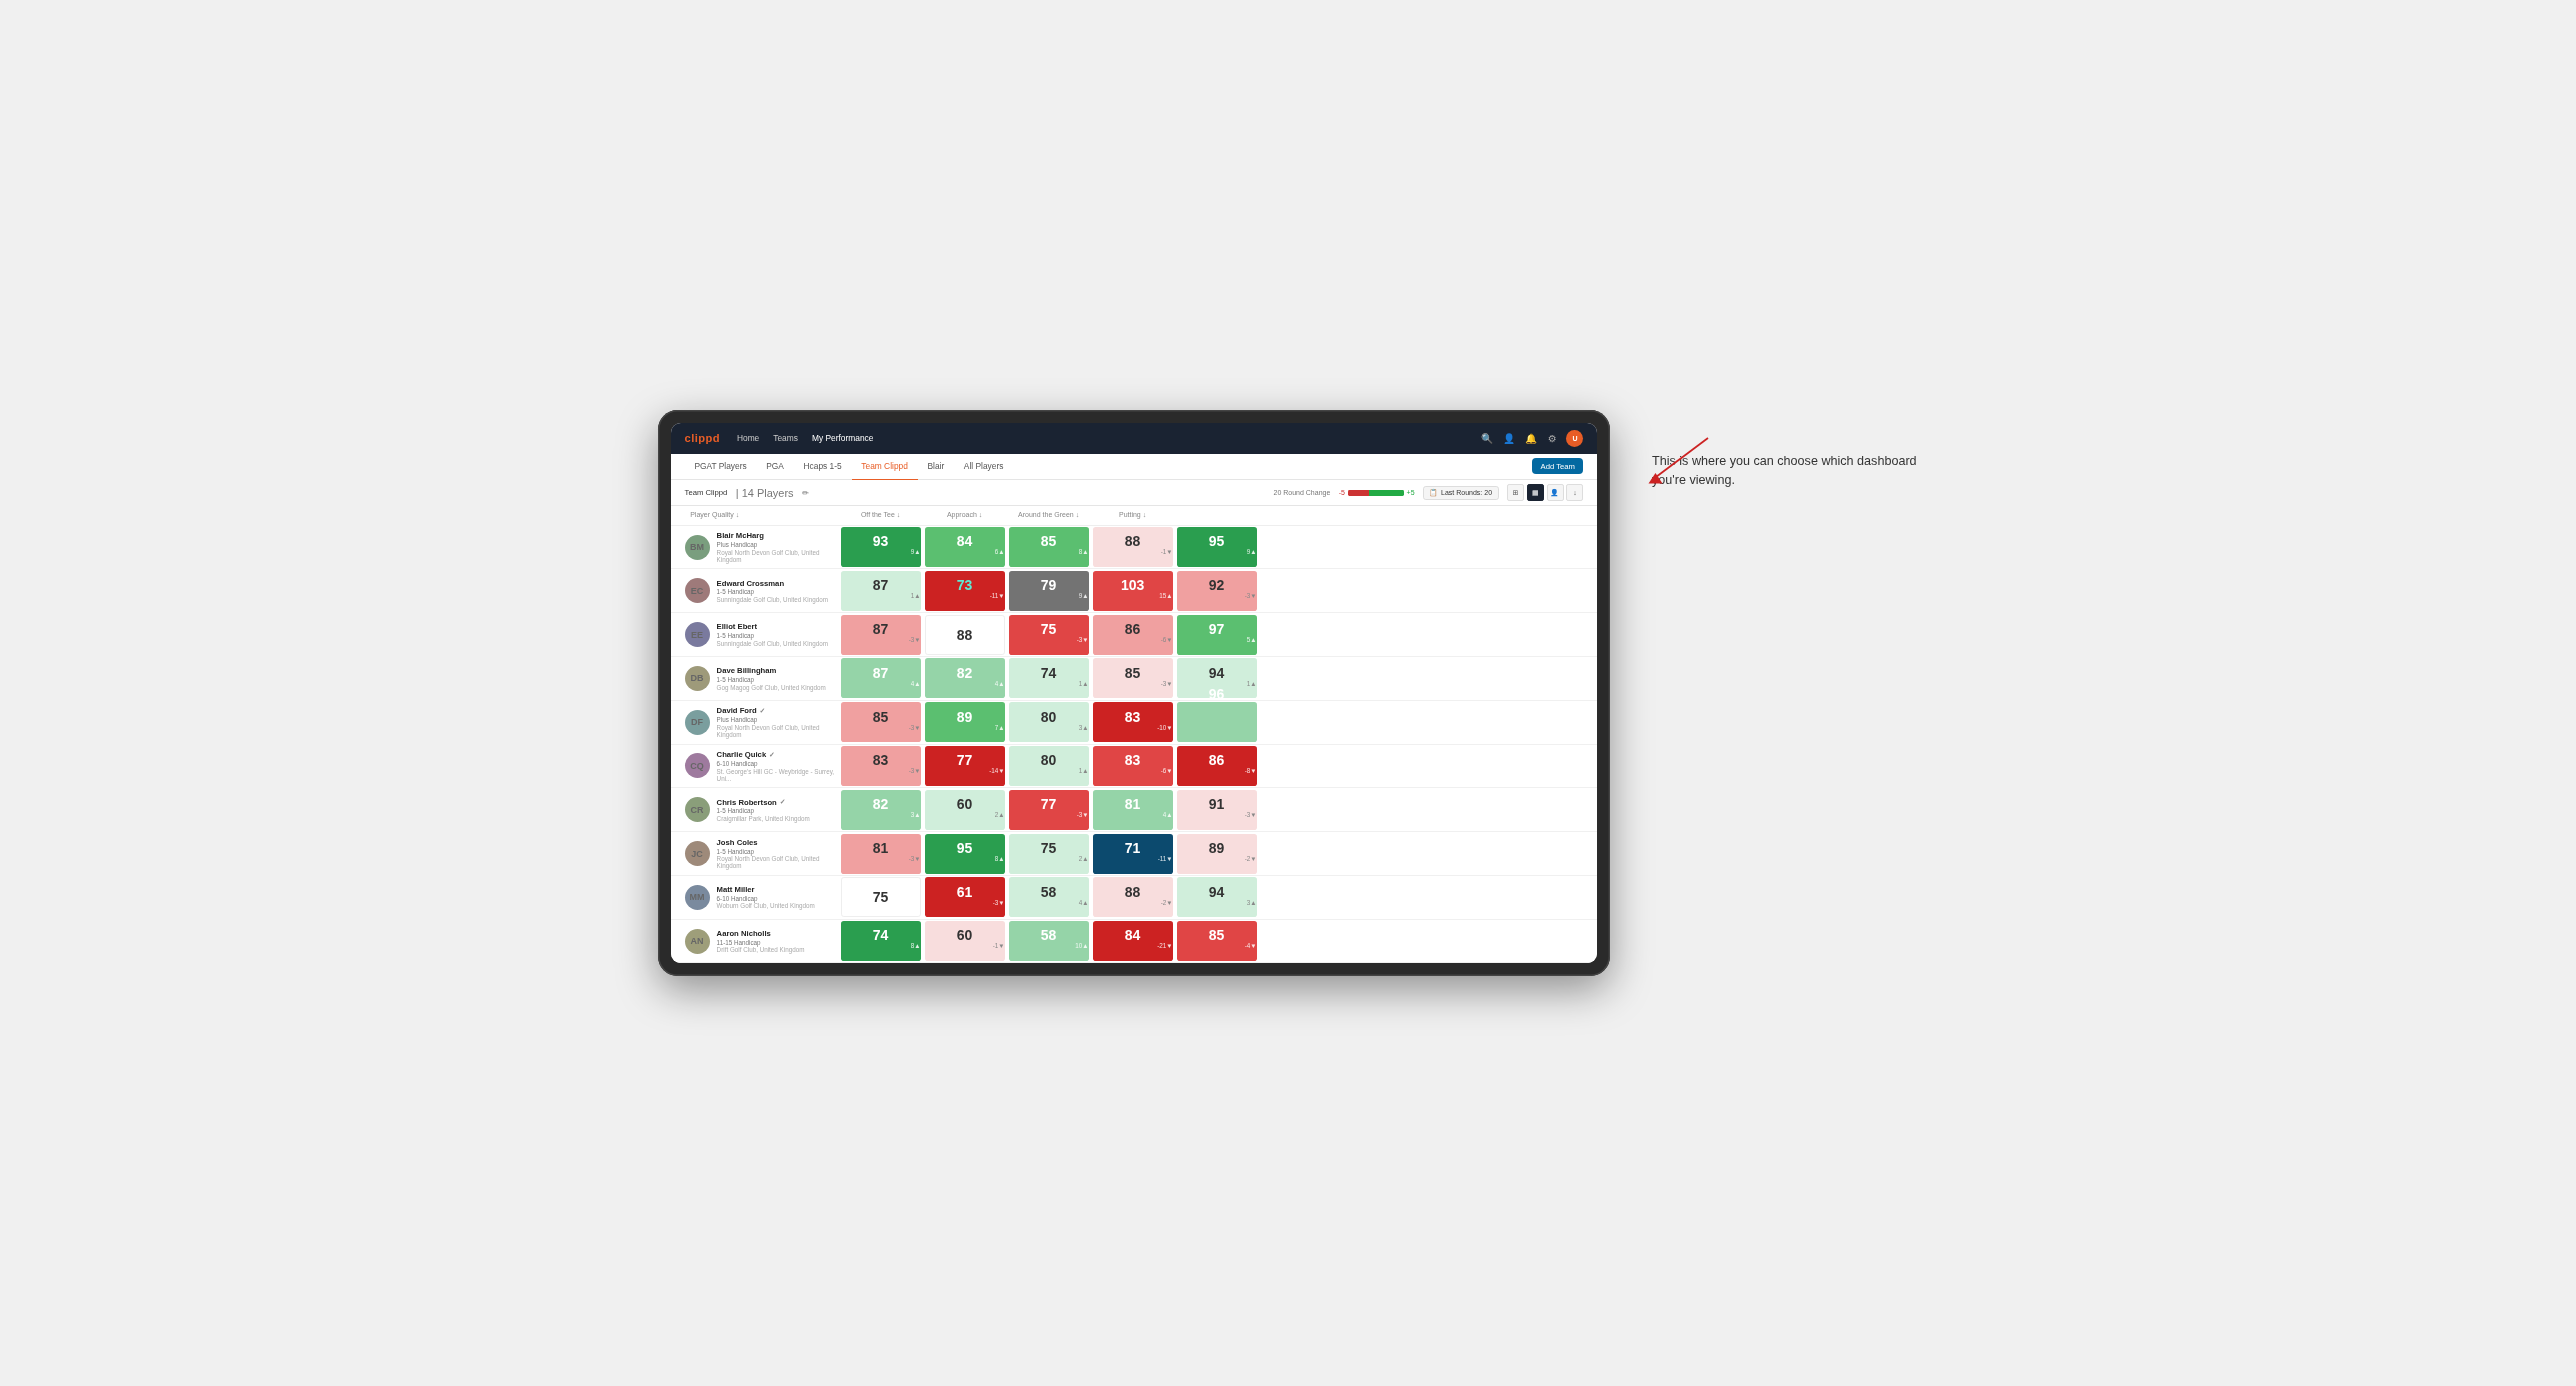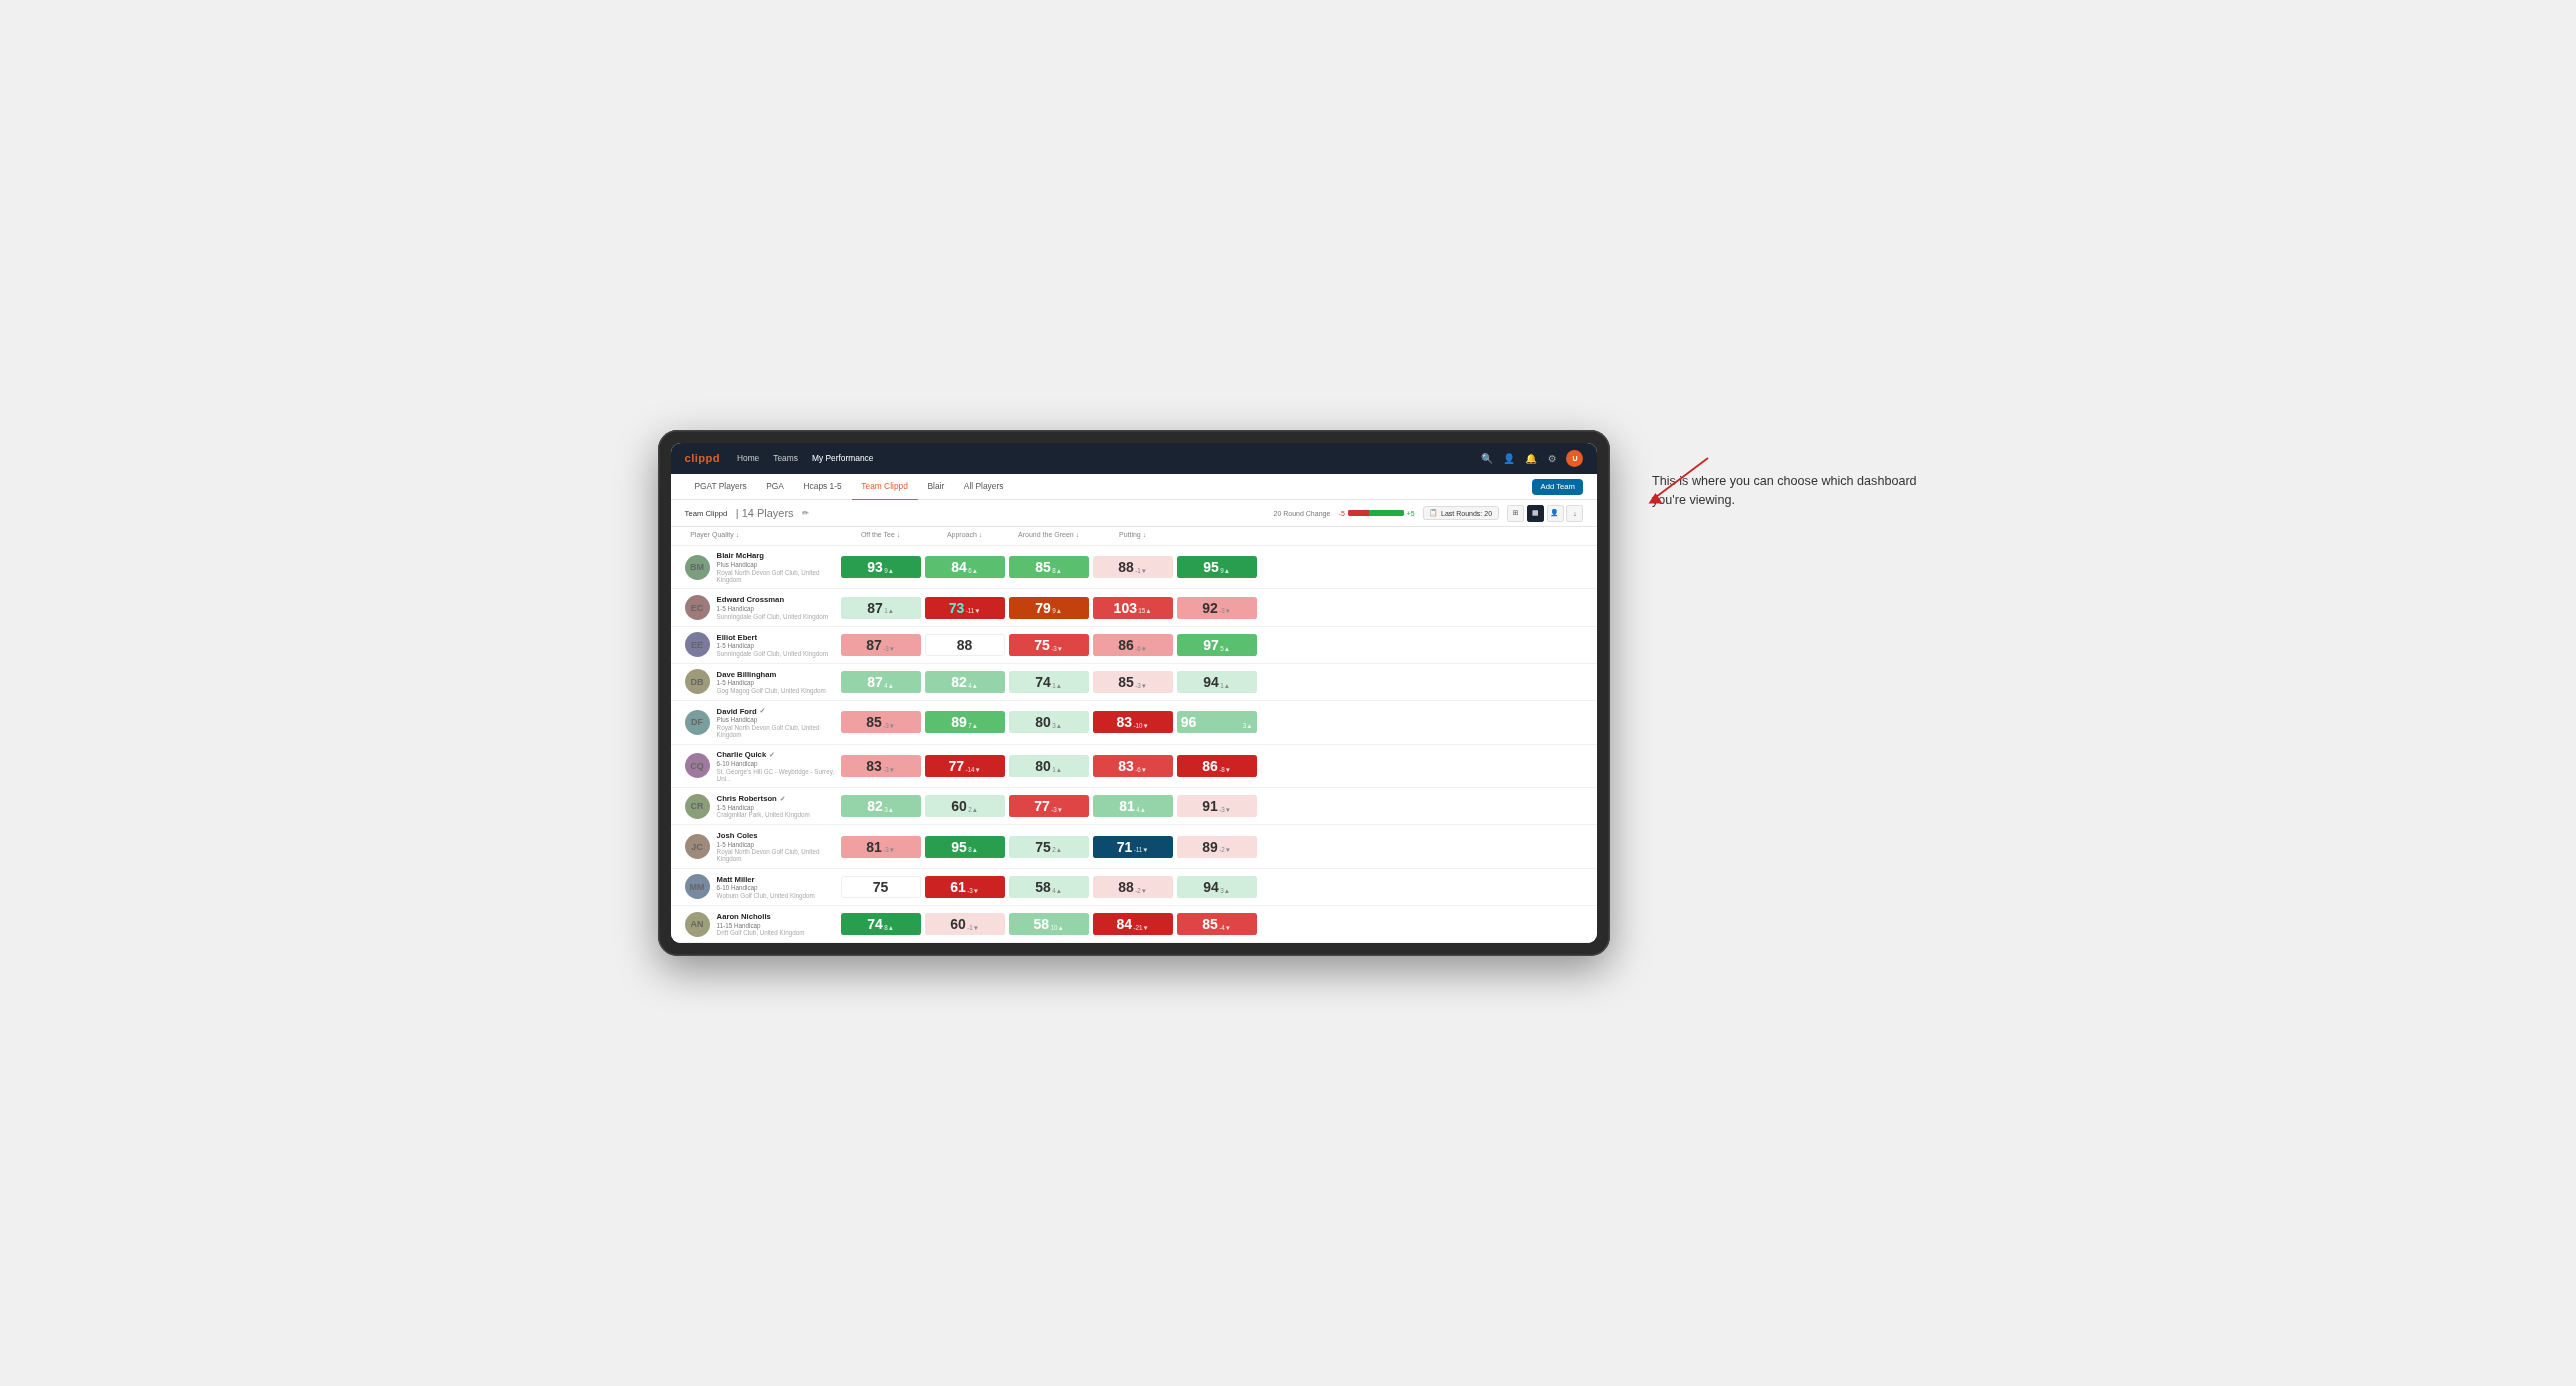--- a/index.html
+++ b/index.html
@@ -310,23 +310,24 @@
     .player-club {
       font-size: 6.3px;
       color: #aaa;
     }
 
     
     .score-cell {
       display: flex;
       align-items: center;
       justify-content: center;
-      height: 22px;
+      height: 40px;
       margin: 1.4px 2.1px;
       border-radius: 2.8px;
+      flex-direction: column;
     }
 
     .score-main {
       font-size: 14px;
       font-weight: 700;
       color: #fff;
       line-height: 1;
     }
 
     .score-change {
@@ -489,21 +490,21 @@
                 </div>
               </div>
               <div class="score-cell" style="background: rgb(208, 238, 219);">
                 <span class="score-main" style="color: rgb(51, 51, 51);">87</span>
                 <span class="score-change" style="color: rgb(136, 136, 136);">1▲</span>
               </div>
               <div class="score-cell" style="background: rgb(204, 34, 34);">
                 <span class="score-main" style="color: #5eead4;">73</span>
                 <span class="score-change" style="color: rgba(255, 255, 255, 0.85);">-11▼</span>
               </div>
-              <div class="score-cell" style="background: #c2410c;">
+              <div class="score-cell" style="background: #737373;">
                 <span class="score-main" style="color: rgb(255, 255, 255);">79</span>
                 <span class="score-change" style="color: rgba(255, 255, 255, 0.85);">9▲</span>
               </div>
               <div class="score-cell" style="background: rgb(224, 69, 69);">
                 <span class="score-main" style="color: rgb(255, 255, 255);">103</span>
                 <span class="score-change" style="color: rgba(255, 255, 255, 0.85);">15▲</span>
               </div>
               <div class="score-cell" style="background: rgb(240, 160, 160);">
                 <span class="score-main" style="color: rgb(51, 51, 51);">92</span>
                 <span class="score-change" style="color: rgb(136, 136, 136);">-3▼</span>

